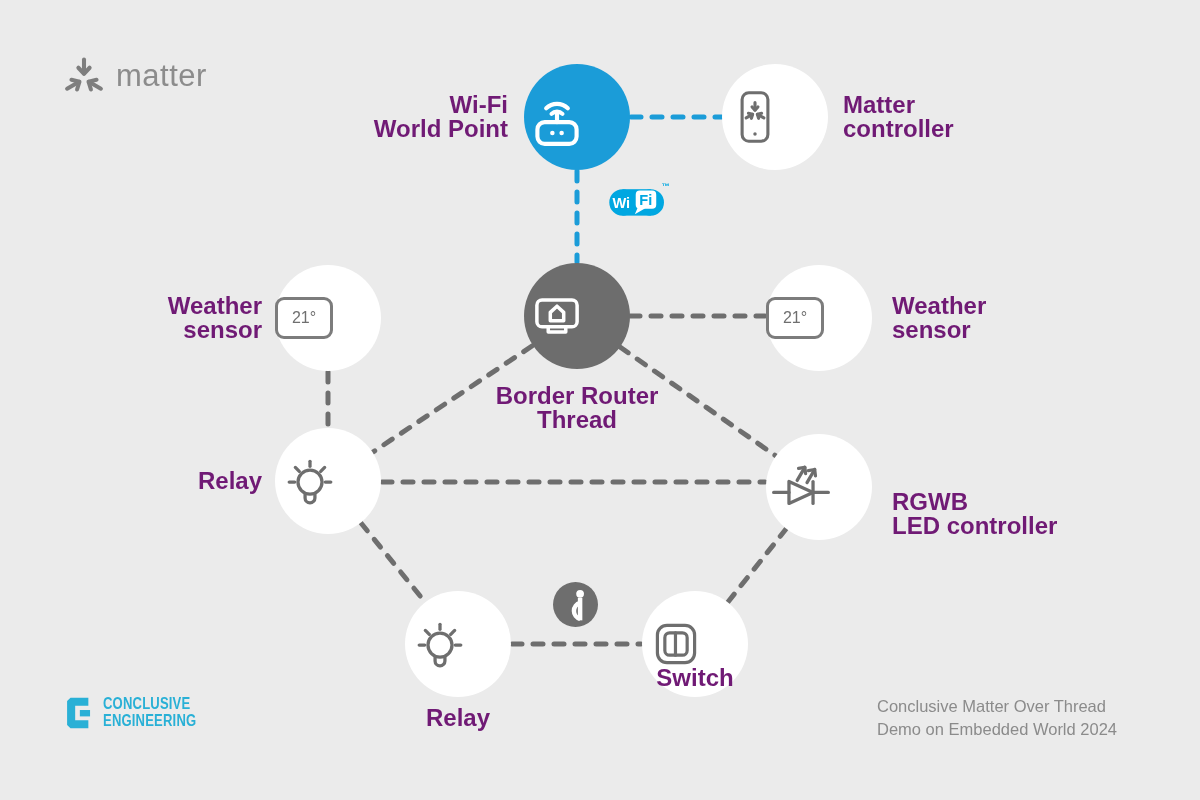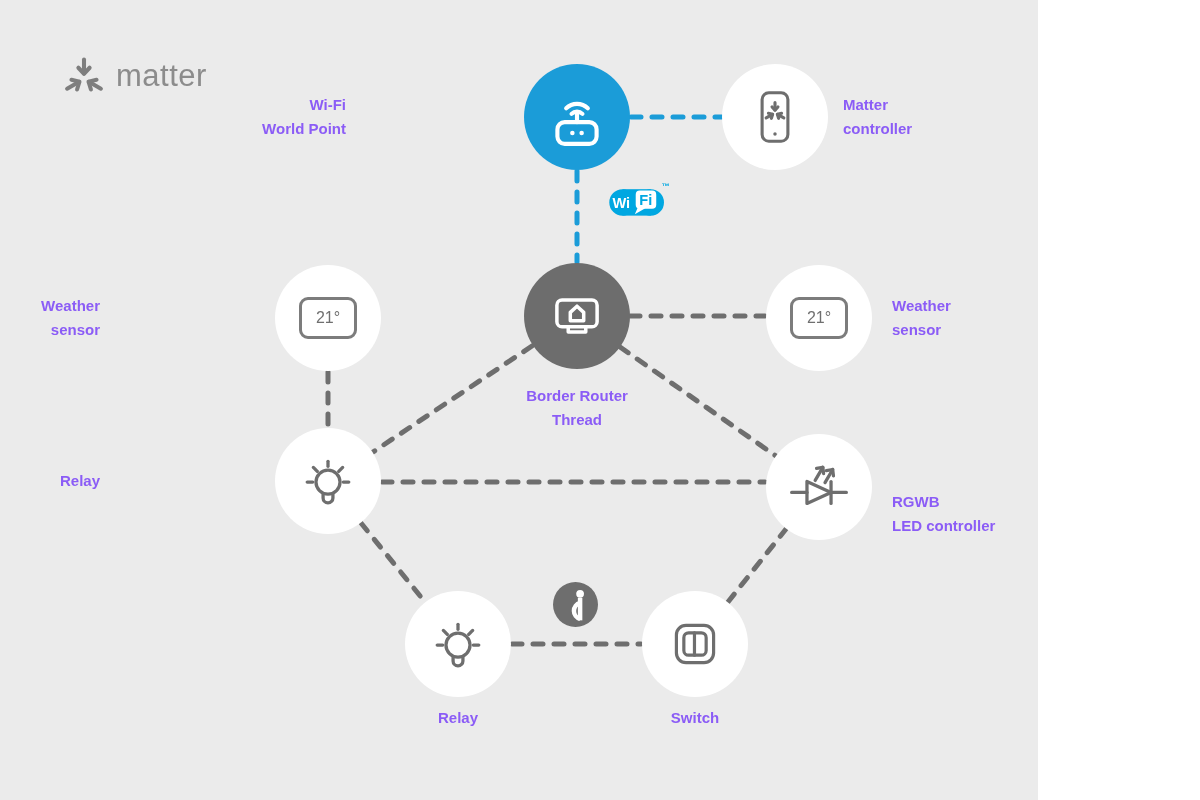--- a/index.html
+++ b/index.html
@@ -1,36 +1,36 @@
 <!DOCTYPE html>
 <html><head>
 <meta charset="utf-8">
 <style>
   html,body{margin:0;padding:0;}
   .canvas{
-    position:relative; width:1038px; height:800px; overflow:hidden;
+    position:relative; width:1200px; height:800px; overflow:hidden;
     background:#ebebeb;
     font-family:"Liberation Sans", sans-serif;
   }
   svg{display:block;}
   .lines{position:absolute; left:0; top:0; pointer-events:none;}
   .lines path{fill:none; stroke-width:5; stroke-linecap:round; stroke-dasharray:10 11;}
   .lines .gray{stroke:#6e6e6e;}
   .lines .blue{stroke:#1b9cd8;}
 
   .node{
     position:absolute; width:106px; height:106px; border-radius:50%;
-    background:#ffffff; display:flex; align-items:center; justify-content:center;
+    background:#ffffff; display:flex; align-items:center; 
   }
   .node.blue{background:#1b9cd8;}
   .node.dark{background:#6d6d6d;}
 
   .lbl{
-    position:absolute; font-weight:700; color:#8b5cf6;
-    font-size:15px; line-height:24px; white-space:nowrap;
+    position:absolute; font-weight:700; color:#701a75;
+    font-size:24px; line-height:24px; white-space:nowrap;
   }
   .lbl.right{text-align:right;}
   .lbl.center{text-align:center;}
 
   .icon-stroke{stroke:#6e6e6e; fill:none; stroke-linecap:round; stroke-linejoin:round;}
   .icon-white{stroke:#ffffff; fill:none; stroke-linecap:round; stroke-linejoin:round;}
 
   .sensor-box{
     width:52px; height:36px; border:3px solid #7c7c7c; border-radius:9px;
     display:flex; align-items:center; justify-content:center;
@@ -224,17 +224,31 @@
   </div>
   <div class="lbl center" style="left:398px; top:706px; width:120px;">Relay</div>
 
   <div class="node" style="left:642px; top:591px;">
     <svg width="68" height="68" viewBox="0 0 64 64" class="icon-stroke" stroke-width="3">
       <rect x="14.5" y="14.5" width="35" height="35" rx="9"></rect>
       <rect x="21.5" y="21.5" width="21" height="21" rx="4.5"></rect>
       <path d="M31.5 21.5 V42.5"></path>
     </svg>
   </div>
-  <div class="lbl center" style="left:635px; top:706px; width:120px;">Switch</div>
-
-
+  <div class="lbl center" style="left:635px; top:666px; width:120px;">Switch</div>
+
+  <div class="conclusive">
+    <svg width="34" height="34" viewBox="0 0 40 40">
+      <path d="M10 2 H31 V11.5 H15.5 V28.5 H31 V38 H10 L6 34 V6 Z" fill="#29b0d6"></path>
+      <rect x="21" y="16.5" width="12" height="7.5" fill="#29b0d6"></rect>
+    </svg>
+    <div class="conclusive-text">
+      <div>CONCLUSIVE</div>
+      <div>ENGINEERING</div>
+    </div>
+  </div>
+
+  <div class="caption">
+    <div>Conclusive Matter Over Thread</div>
+    <div>Demo on Embedded World 2024</div>
+  </div>
 
 </div>
 
 </body></html>

